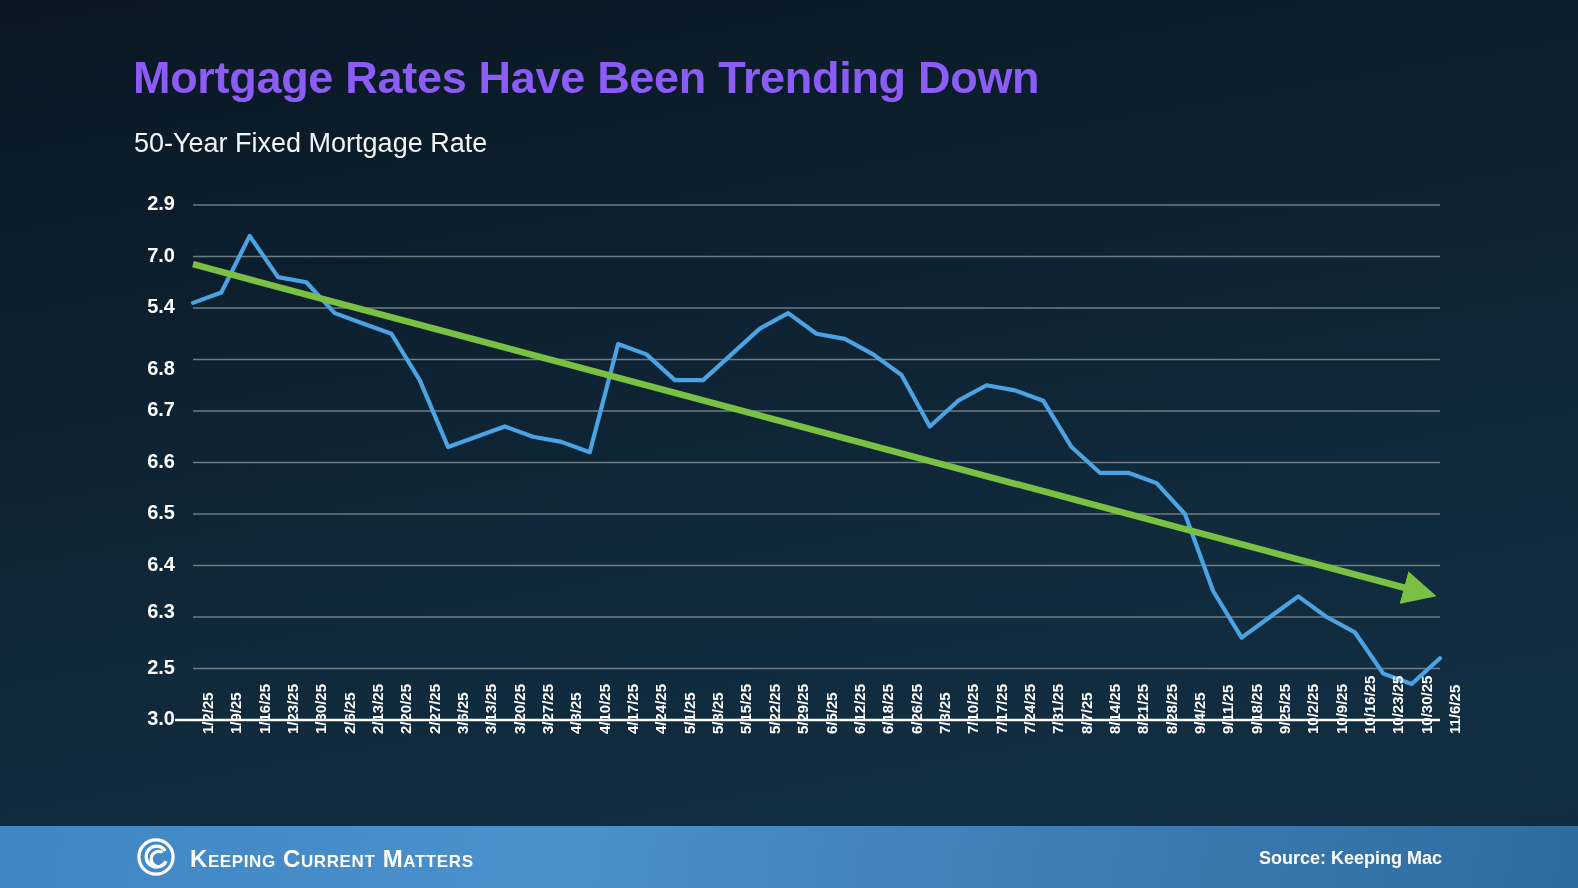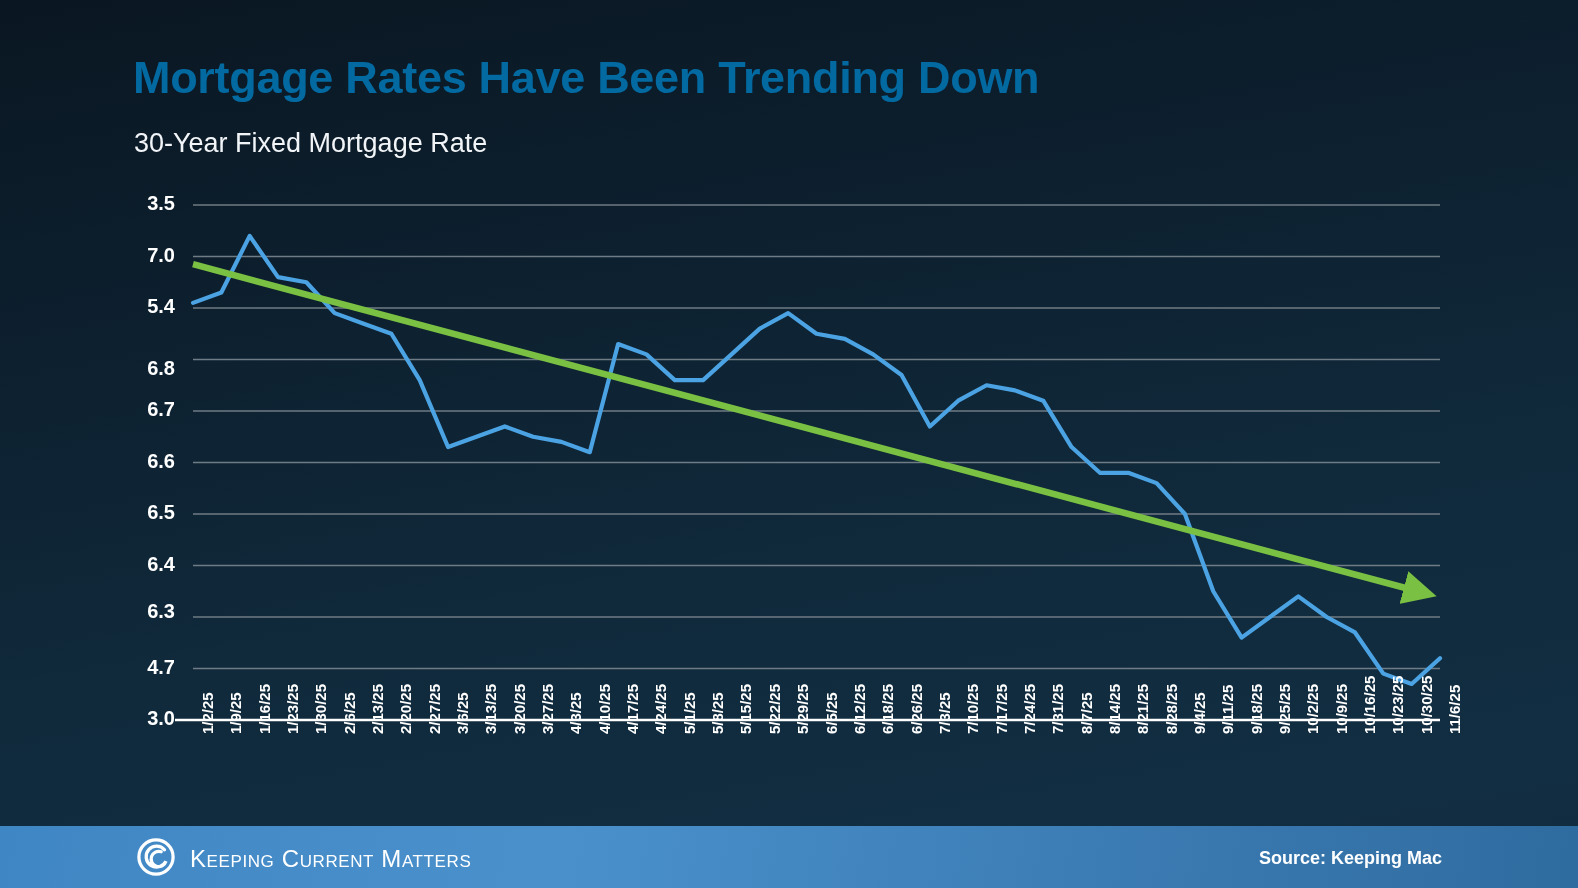--- a/index.html
+++ b/index.html
@@ -9,21 +9,21 @@
     overflow: hidden;
   }
   body {
     background: linear-gradient(170deg, #0a1722 0%, #0c1d2b 22%, #102a3c 62%, #122e42 88%, #112b3e 100%);
     position: relative;
   }
   #slide { position: relative; width: 1578px; height: 888px; }
 
   #title {
     position: absolute; left: 133px; top: 52px;
-    font-size: 45px; font-weight: bold; color: #0369a1;
+    font-size: 45px; font-weight: bold; color: #8b5cf6;
     letter-spacing: -0.3px; white-space: nowrap;
   }
   #subtitle {
     position: absolute; left: 134px; top: 128px;
     font-size: 27px; font-weight: normal; color: #f2f5f8;
     white-space: nowrap;
   }
 
   #plotwrap { position: absolute; left: 0; top: 0; width: 1578px; height: 830px; }
   #chartsvg { position: absolute; left: 0; top: 0; }
@@ -43,37 +43,37 @@
 
   #footer {
     position: absolute; left: 0; bottom: 0; width: 1578px; height: 62px;
     background: linear-gradient(100deg, #3f86c4 0%, #4a91cc 35%, #3c7cb4 70%, #2e6b9f 100%);
   }
   #logo-mark {
     position: absolute; left: 137px; top: 12px; width: 38px; height: 38px;
   }
   #brand {
     position: absolute; left: 190px; top: 19px;
-    font-size: 24px; font-weight: normal; color: #ffffff;
+    font-size: 24px; font-weight: bold; color: #ffffff;
     font-variant: small-caps; letter-spacing: 0.6px;
     white-space: nowrap;
   }
   #source {
     position: absolute; right: 136px; top: 22px;
     font-size: 18px; font-weight: bold; color: #ffffff;
     white-space: nowrap;
   }
 </style>
 </head>
 <body>
 
 <div id="slide">
 
   <div id="title">Mortgage Rates Have Been Trending Down</div>
-  <div id="subtitle">30-Year Fixed Mortgage Rate</div>
+  <div id="subtitle">50-Year Fixed Mortgage Rate</div>
 
   <div id="plotwrap">
     <svg id="chartsvg" width="1578" height="830">
       <defs>
         <marker id="arrowhead" markerWidth="5.2" markerHeight="5.2" refX="1.6" refY="2.6" orient="auto" markerUnits="strokeWidth">
           <path d="M0,0 L5.2,2.6 L0,5.2 Z" fill="#7ac143"></path>
         </marker>
       </defs>
       <g id="gridlines">
           <line x1="193" x2="1440" y1="205" y2="205" stroke="#6f7b85" stroke-width="1.6"></line>
@@ -88,30 +88,30 @@
           <line x1="193" x2="1440" y1="668.4999999999998" y2="668.4999999999998" stroke="#6f7b85" stroke-width="1.6"></line>
           <line x1="193" x2="1440" y1="720" y2="720" stroke="#6f7b85" stroke-width="0"></line>
         </g>
       <g id="axes">
           <line x1="175" x2="1440" y1="720" y2="720" stroke="#ffffff" stroke-width="2.4"></line>
         </g>
       <path id="rateline" fill="none" stroke="#4ba3e3" stroke-width="4.2" stroke-linejoin="round" stroke-linecap="round" d="M193.00,302.85 L221.34,292.55 L249.68,235.90 L278.02,277.10 L306.36,282.25 L334.70,313.15 L363.05,323.45 L391.39,333.75 L419.73,380.10 L448.07,447.05 L476.41,436.75 L504.75,426.45 L533.09,436.75 L561.43,441.90 L589.77,452.20 L618.11,344.05 L646.45,354.35 L674.80,380.10 L703.14,380.10 L731.48,354.35 L759.82,328.60 L788.16,313.15 L816.50,333.75 L844.84,338.90 L873.18,354.35 L901.52,374.95 L929.86,426.45 L958.20,400.70 L986.55,385.25 L1014.89,390.40 L1043.23,400.70 L1071.57,447.05 L1099.91,472.80 L1128.25,472.80 L1156.59,483.10 L1184.93,514.00 L1213.27,591.25 L1241.61,637.60 L1269.95,617.00 L1298.30,596.40 L1326.64,617.00 L1354.98,632.45 L1383.32,673.65 L1411.66,683.95 L1440.00,658.20"></path>
       <line id="trendline" stroke="#7ac143" stroke-width="6.5" stroke-linecap="butt" marker-end="url(#arrowhead)" x1="193" y1="264.2249999999996" x2="1414" y2="590.25"></line>
     </svg>
     <div id="ylabels">
-        <div class="ylabel" style="left: 121px; top: 192px;">3.5</div>
+        <div class="ylabel" style="left: 121px; top: 192px;">2.9</div>
         <div class="ylabel" style="left: 121px; top: 243.5px;">7.0</div>
         <div class="ylabel" style="left: 121px; top: 295px;">5.4</div>
         <div class="ylabel" style="left: 121px; top: 357px;">6.8</div>
         <div class="ylabel" style="left: 121px; top: 398px;">6.7</div>
         <div class="ylabel" style="left: 121px; top: 449.5px;">6.6</div>
         <div class="ylabel" style="left: 121px; top: 501px;">6.5</div>
         <div class="ylabel" style="left: 121px; top: 552.5px;">6.4</div>
         <div class="ylabel" style="left: 121px; top: 600px;">6.3</div>
-        <div class="ylabel" style="left: 121px; top: 655.5px;">4.7</div>
+        <div class="ylabel" style="left: 121px; top: 655.5px;">2.5</div>
         <div class="ylabel" style="left: 121px; top: 707px;">3.0</div>
       </div>
     <div id="xlabels">
         <div class="xlabel" style="left: 199px; top: 734px;">1/2/25</div>
         <div class="xlabel" style="left: 227.341px; top: 734px;">1/9/25</div>
         <div class="xlabel" style="left: 255.682px; top: 734px;">1/16/25</div>
         <div class="xlabel" style="left: 284.023px; top: 734px;">1/23/25</div>
         <div class="xlabel" style="left: 312.364px; top: 734px;">1/30/25</div>
         <div class="xlabel" style="left: 340.705px; top: 734px;">2/6/25</div>
         <div class="xlabel" style="left: 369.045px; top: 734px;">2/13/25</div>

